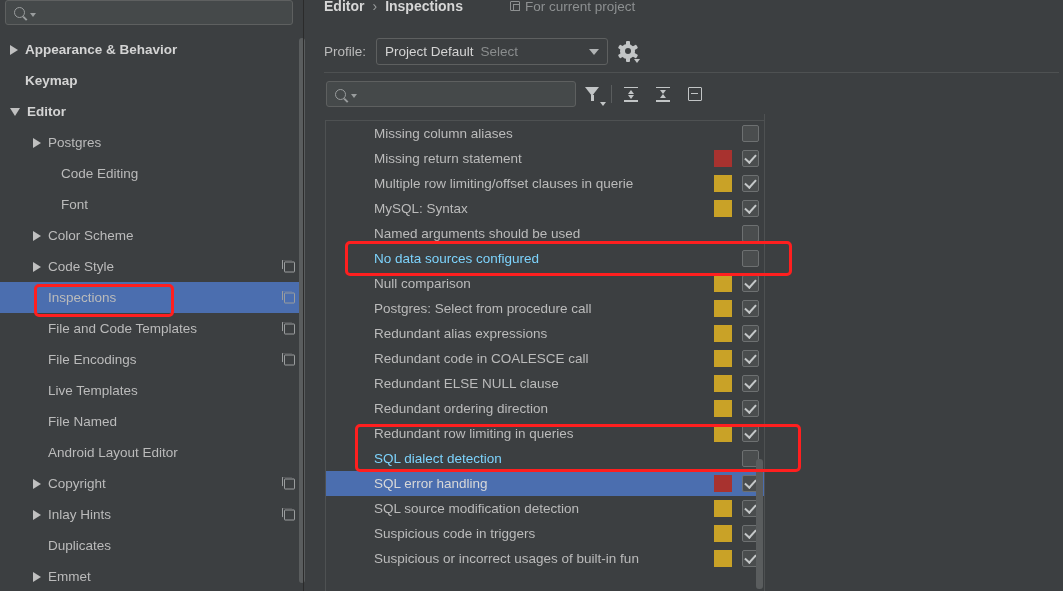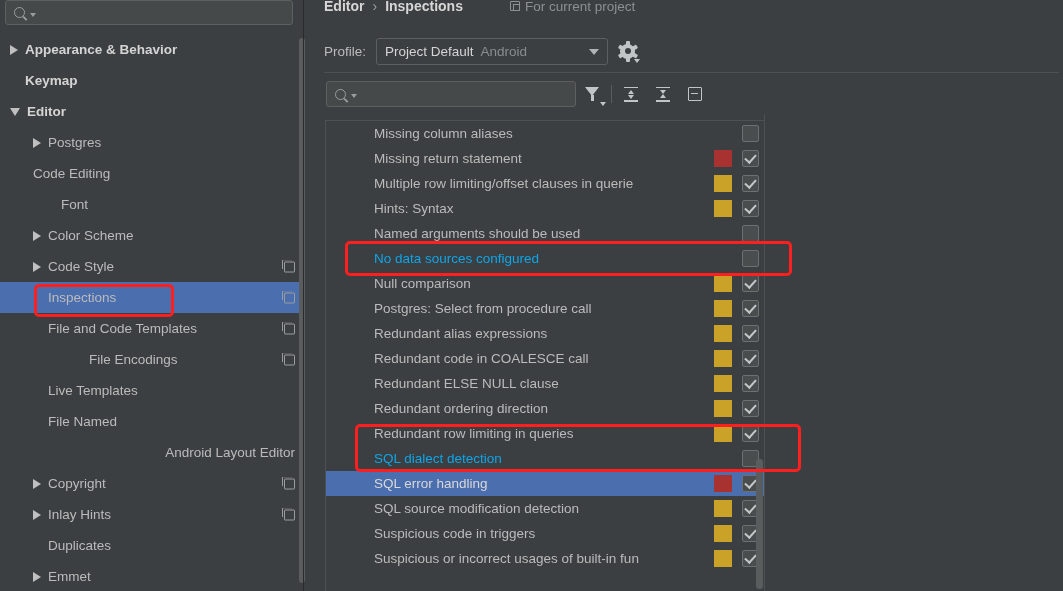--- a/index.html
+++ b/index.html
@@ -212,21 +212,21 @@
   }
   .insp-row {
     height: 25px; display: flex; align-items: center;
     padding-left: 48px; padding-right: 6px; position: relative;
   }
   .insp-row.selected { background: #4b6eaf; }
   .insp-name {
     font-size: 13.5px; color: #bbbbbb; white-space: nowrap;
     overflow: hidden; flex: 1;
   }
-  .insp-name.highlighted { color: #0ea5e9; }
+  .insp-name.highlighted { color: #7dd3fc; }
   .insp-row.selected .insp-name { color: #d8d8d8; }
   .sev-swatch {
     width: 18px; height: 17px; flex: none; margin-right: 10px;
   }
   .cbox {
     width: 17px; height: 17px; flex: none; border: 1.5px solid #6d7071;
     border-radius: 2px; background: #4a4d4e; position: relative;
   }
   .cbox.checked::after {
     content: ""; position: absolute; left: 4px; top: 1px;
@@ -276,21 +276,21 @@
         <span class="tree-label bold">Keymap</span>
       </div>
       <div class="tree-row" style="padding-left: 10px;">
         <span class="arrow arrow-down"></span>
         <span class="tree-label bold">Editor</span>
       </div>
       <div class="tree-row" style="padding-left: 33px;">
         <span class="arrow arrow-right"></span>
         <span class="tree-label">Postgres</span>
       </div>
-      <div class="tree-row" style="padding-left: 18px;">
+      <div class="tree-row" style="padding-left: 46px;">
         <span class="arrow-none"></span>
         <span class="tree-label">Code Editing</span>
       </div>
       <div class="tree-row" style="padding-left: 46px; align-items: center;">
         <span class="arrow-none"></span>
         <span class="tree-label">Font</span>
       </div>
       <div class="tree-row" style="padding-left: 33px;">
         <span class="arrow arrow-right"></span>
         <span class="tree-label">Color Scheme</span>
@@ -303,34 +303,34 @@
       <div class="tree-row selected" style="padding-left: 33px;">
         <span class="arrow-none"></span>
         <span class="tree-label">Inspections</span>
         <span class="copy-icon"></span>
       </div>
       <div class="tree-row" style="padding-left: 33px; text-align: center;">
         <span class="arrow-none"></span>
         <span class="tree-label">File and Code Templates</span>
         <span class="copy-icon"></span>
       </div>
-      <div class="tree-row" style="padding-left: 33px; margin-left: 41px;">
+      <div class="tree-row" style="padding-left: 33px;">
         <span class="arrow-none"></span>
         <span class="tree-label">File Encodings</span>
         <span class="copy-icon"></span>
       </div>
       <div class="tree-row" style="padding-left: 33px;">
         <span class="arrow-none"></span>
         <span class="tree-label">Live Templates</span>
       </div>
       <div class="tree-row" style="padding-left: 33px;">
         <span class="arrow-none"></span>
         <span class="tree-label">File Named</span>
       </div>
-      <div class="tree-row" style="padding-left: 33px; justify-content: flex-end;">
+      <div class="tree-row" style="padding-left: 33px;">
         <span class="arrow-none"></span>
         <span class="tree-label">Android Layout Editor</span>
       </div>
       <div class="tree-row" style="padding-left: 33px;">
         <span class="arrow arrow-right"></span>
         <span class="tree-label">Copyright</span>
         <span class="copy-icon"></span>
       </div>
       <div class="tree-row" style="padding-left: 33px;">
         <span class="arrow arrow-right"></span>
@@ -361,21 +361,21 @@
 
   <div id="for-current">
     <span class="mini-copy"></span>
     <span>For current project</span>
   </div>
 
   <div id="profile-row">
     <span id="profile-label">Profile:</span>
     <div id="profile-combo">
       <span class="main">Project Default</span>
-      <span class="sub">Android</span>
+      <span class="sub">Select</span>
       <span class="combo-caret"></span>
     </div>
     <span id="gear">
       <span class="tooth"></span>
         <span class="tooth t2"></span>
         <span class="tooth t3"></span>
       <span class="g-outer"></span>
         <span class="g-inner"></span>
       <span class="gcaret"></span>
     </span>
@@ -430,21 +430,21 @@
         <span class="insp-name">Missing return statement</span>
         <span class="sev-swatch" style="background: rgb(168, 50, 47);"></span>
         <span class="cbox checked"></span>
       </div>
       <div class="insp-row">
         <span class="insp-name">Multiple row limiting/offset clauses in querie</span>
         <span class="sev-swatch" style="background: rgb(201, 162, 39);"></span>
         <span class="cbox checked"></span>
       </div>
       <div class="insp-row">
-        <span class="insp-name">Hints: Syntax</span>
+        <span class="insp-name">MySQL: Syntax</span>
         <span class="sev-swatch" style="background: rgb(201, 162, 39);"></span>
         <span class="cbox checked"></span>
       </div>
       <div class="insp-row">
         <span class="insp-name">Named arguments should be used</span>
         <span class="sev-swatch"></span>
         <span class="cbox"></span>
       </div>
       <div class="insp-row">
         <span class="insp-name highlighted">No data sources configured</span>

